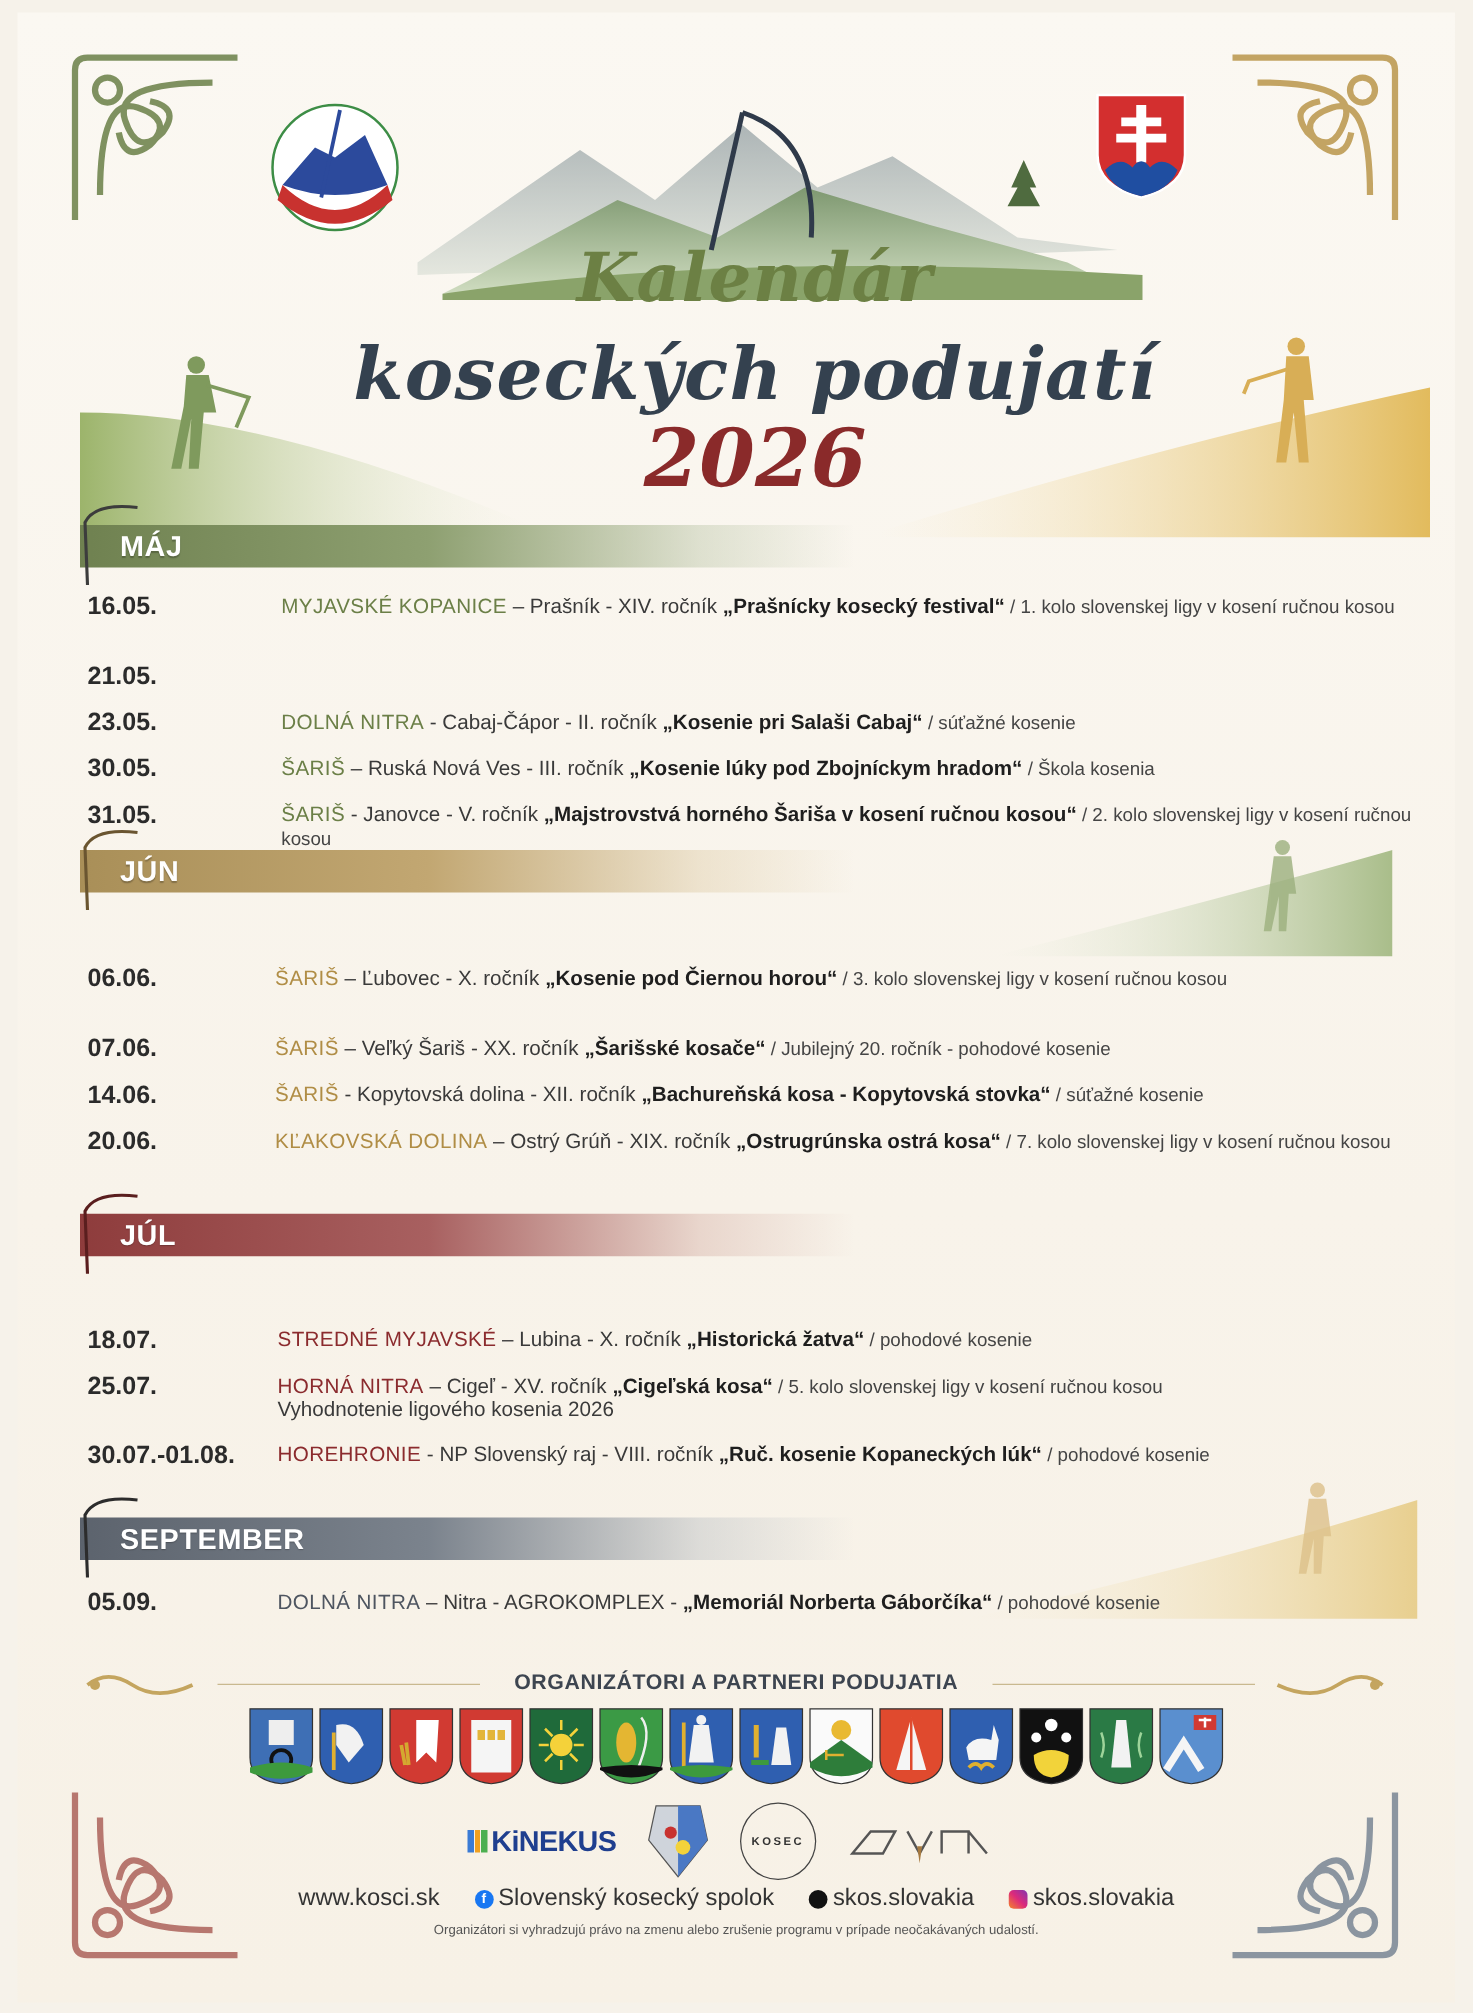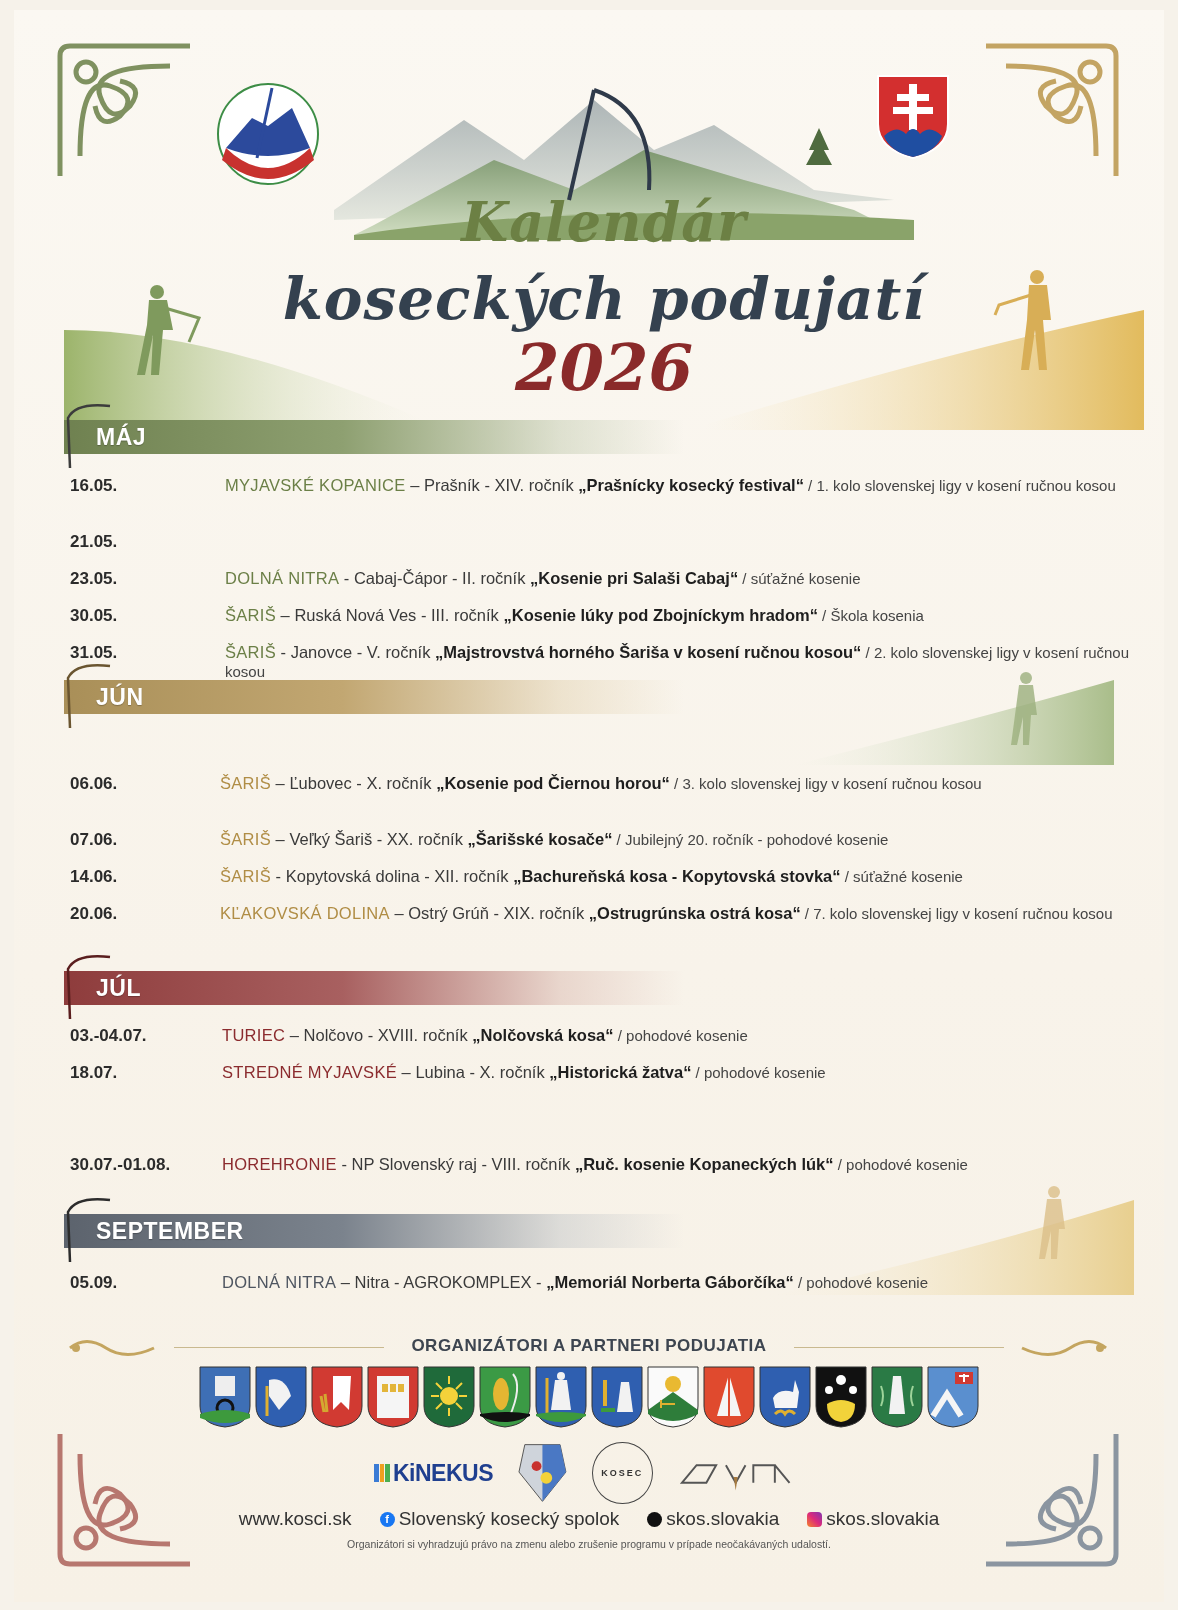--- a/index.html
+++ b/index.html
@@ -63,21 +63,21 @@
   }
   .m-maj { top: 410px; }
   .m-jun { top: 670px; }
   .m-jul { top: 961px; }
   .m-sep { top: 1204px; }
 
   
   .ev {
     position: absolute; left: 56px; width: 1060px; display: flex; font-size: 16.5px; line-height: 19px;
   }
-  .ev .date { width: 150px; flex: 0 0 auto; font-weight: bold; color: #2b2b2b; font-size: 17px; }
+  .ev .date { width: 150px; flex: 0 0 auto; font-weight: bold; color: #2b2b2b; font-size: 20px; }
   .ev .body { flex: 1; color: #3a3a3a; }
   .ev .region { font-weight: normal; letter-spacing: 0.3px; }
   .ev .name { font-weight: bold; color: #1e1e1e; }
   .ev .note { font-size: 15px; color: #444; }
   .col-maj .region { color: #6b7f47; }
   .col-jun .region { color: #b08d45; }
   .col-jul .region { color: #8b2b2e; }
   .col-sep .region { color: #4e5560; }
 
   
@@ -302,27 +302,27 @@
   </div>
 
   <div class="month m-jul">
     <div class="bar" style="background: linear-gradient(90deg, #8e3c3c 0%, #a86060 45%, rgba(210,170,160,0.4) 80%, rgba(255,255,255,0) 100%);"></div>
     <svg class="scythe" viewBox="0 0 48 72">
         <path d="M4 70 L2 20 Q10 4 44 8" stroke="#5a1e1e" stroke-width="2.5" fill="none"></path>
       </svg>
     <span class="label">JÚL</span>
   </div>
 
-  <div class="ev col-jul" style="top:1016px">
-    <div class="date">03.-04.07.</div>
-    <div class="body" style="padding-left:2px"><span class="region">TURIEC</span><span> – Nolčovo - XVIII. ročník </span><span class="name">„Nolčovská kosa“</span><span class="note"> / pohodové kosenie</span></div>
-  </div>
   <div class="ev col-jul" style="top:1053px">
     <div class="date">18.07.</div>
     <div class="body" style="padding-left:2px"><span class="region">STREDNÉ MYJAVSKÉ</span><span> – Lubina - X. ročník </span><span class="name">„Historická žatva“</span><span class="note"> / pohodové kosenie</span></div>
+  </div>
+  <div class="ev col-jul" style="top:1090px">
+    <div class="date">25.07.</div>
+    <div class="body" style="padding-left:2px"><span class="region">HORNÁ NITRA</span><span> – Cigeľ - XV. ročník </span><span class="name">„Cigeľská kosa“</span><span class="note"> / 5. kolo slovenskej ligy v kosení ručnou kosou</span><br><span>Vyhodnotenie ligového kosenia 2026</span></div>
   </div>
   <div class="ev col-jul" style="top:1145px">
     <div class="date">30.07.-01.08.</div>
     <div class="body" style="padding-left:2px"><span class="region">HOREHRONIE</span><span> - NP Slovenský raj - VIII. ročník </span><span class="name">„Ruč. kosenie Kopaneckých lúk“</span><span class="note"> / pohodové kosenie</span></div>
   </div>
 
   <svg style="position:absolute; left:760px; top:1160px; width:360px; height:130px" viewBox="0 0 360 130">
     <defs>
         <linearGradient id="sh" x1="1" x2="0">
           <stop offset="0" stop-color="#e8cf8f"></stop>

